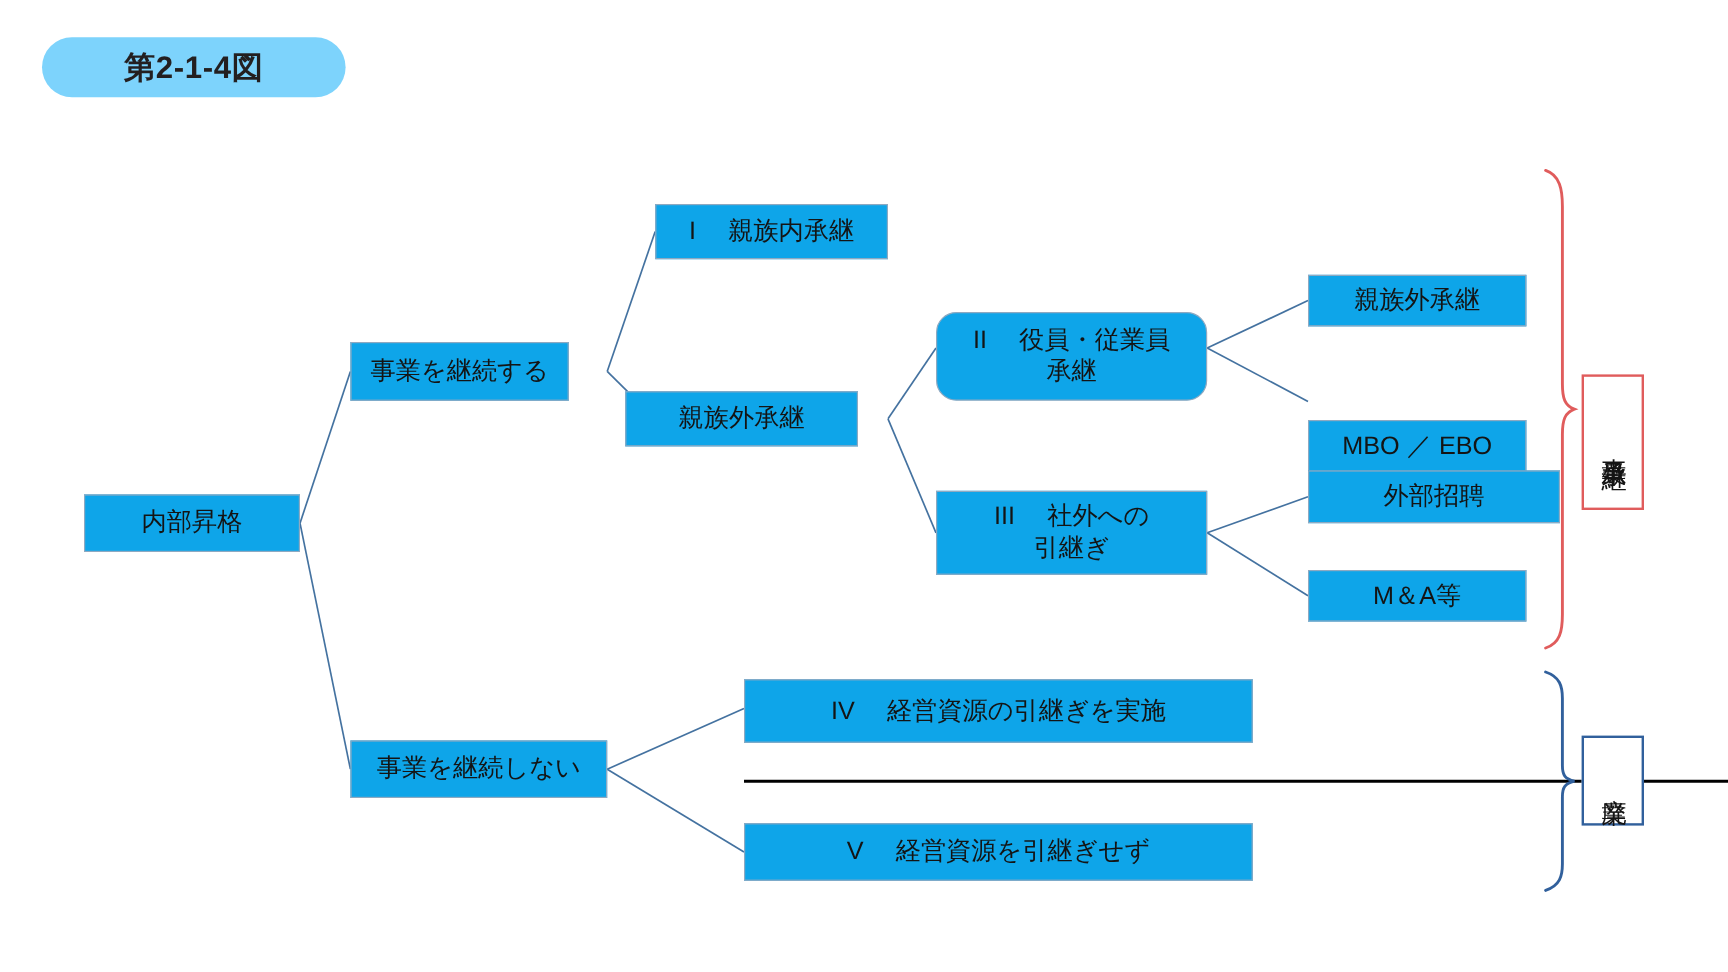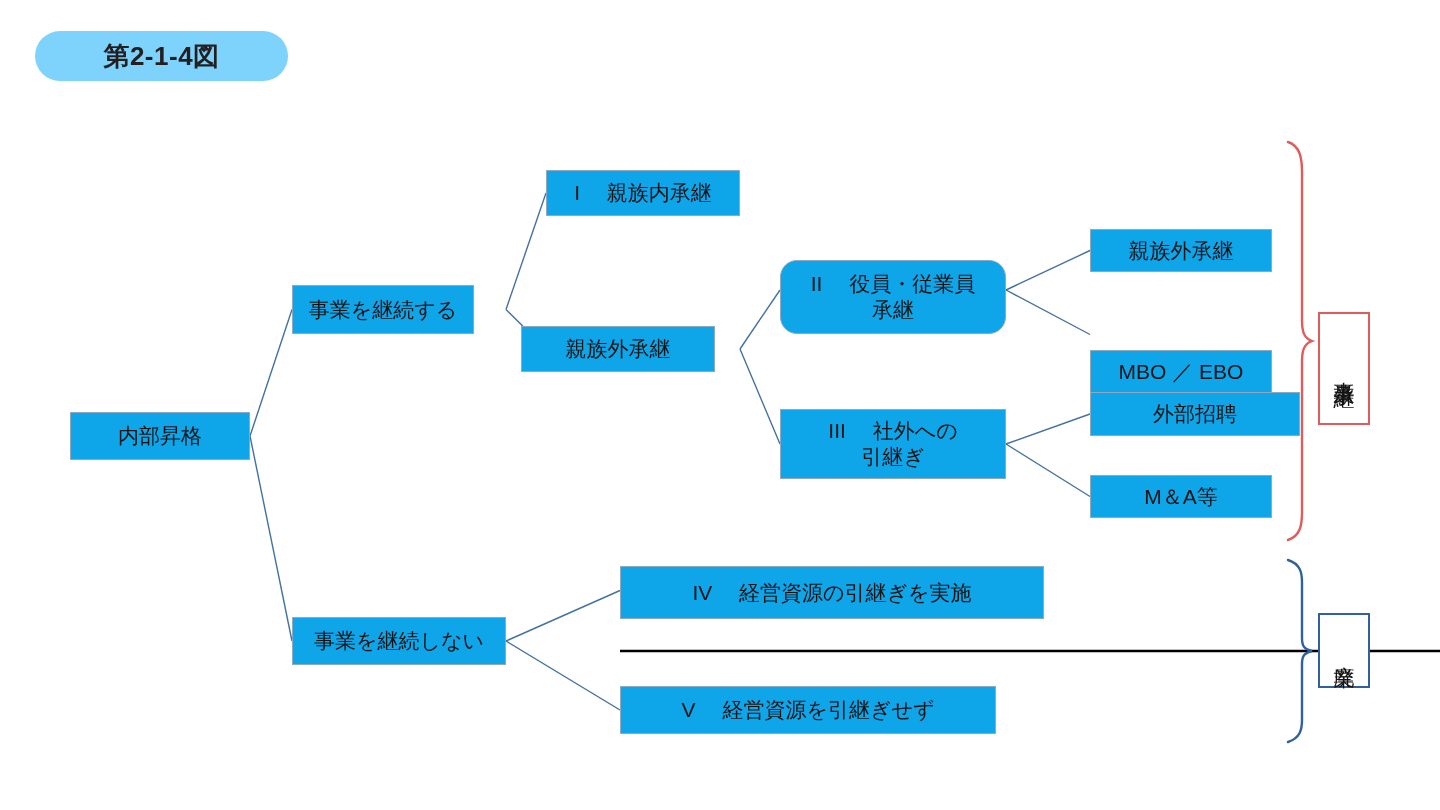--- a/index.html
+++ b/index.html
@@ -142,18 +142,18 @@
     <div class="node" style="left: 521px; top: 326px; width: 194px; height: 46px;">親族外承継</div>
     <div class="node two-line" style="left: 780px; top: 260px; width: 226px; height: 74px; border-radius: 17px;">II 　役員・従業員
 承継</div>
     <div class="node two-line" style="left: 780px; top: 409px; width: 226px; height: 70px;">III 　社外への
 引継ぎ</div>
     <div class="node" style="left: 1090px; top: 229px; width: 182px; height: 43px;">親族外承継</div>
     <div class="node" style="left: 1090px; top: 313px; width: 182px; height: 43px; margin-top: 37px;">MBO ／ EBO</div>
     <div class="node" style="left: 1090px; top: 392px; width: 210px; height: 44px;">外部招聘</div>
     <div class="node" style="left: 1090px; top: 475px; width: 182px; height: 43px;">M＆A等</div>
     <div class="node" style="left: 620px; top: 566px; width: 424px; height: 53px;">IV 　経営資源の引継ぎを実施</div>
-    <div class="node" style="left: 620px; top: 686px; width: 376px; height: 48px;">V 　経営資源を引継ぎせず</div>
+    <div class="node" style="left: 620px; top: 686px; width: 424px; height: 48px;">V 　経営資源を引継ぎせず</div>
   </div>
 
 <div class="group-label" id="group-succession" style="left: 1318px; top: 312px; width: 52px; height: 113px;">事業承継</div>
 
 <div class="group-label" id="group-closure" style="left: 1318px; top: 613px; width: 52px; height: 75px;">廃業</div>
 
 </body></html>

